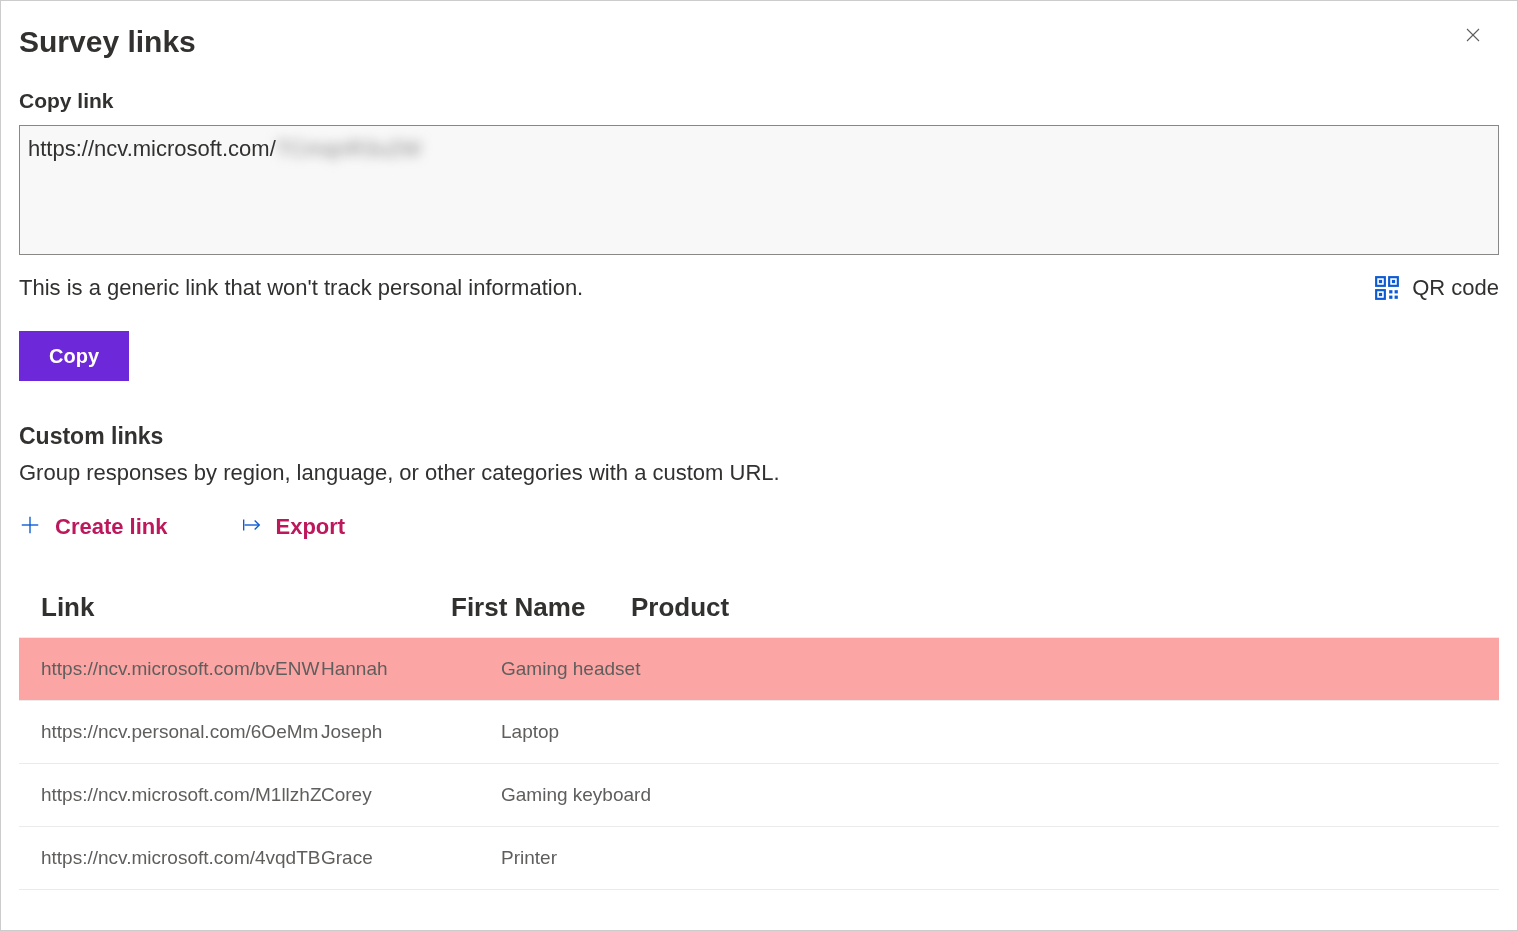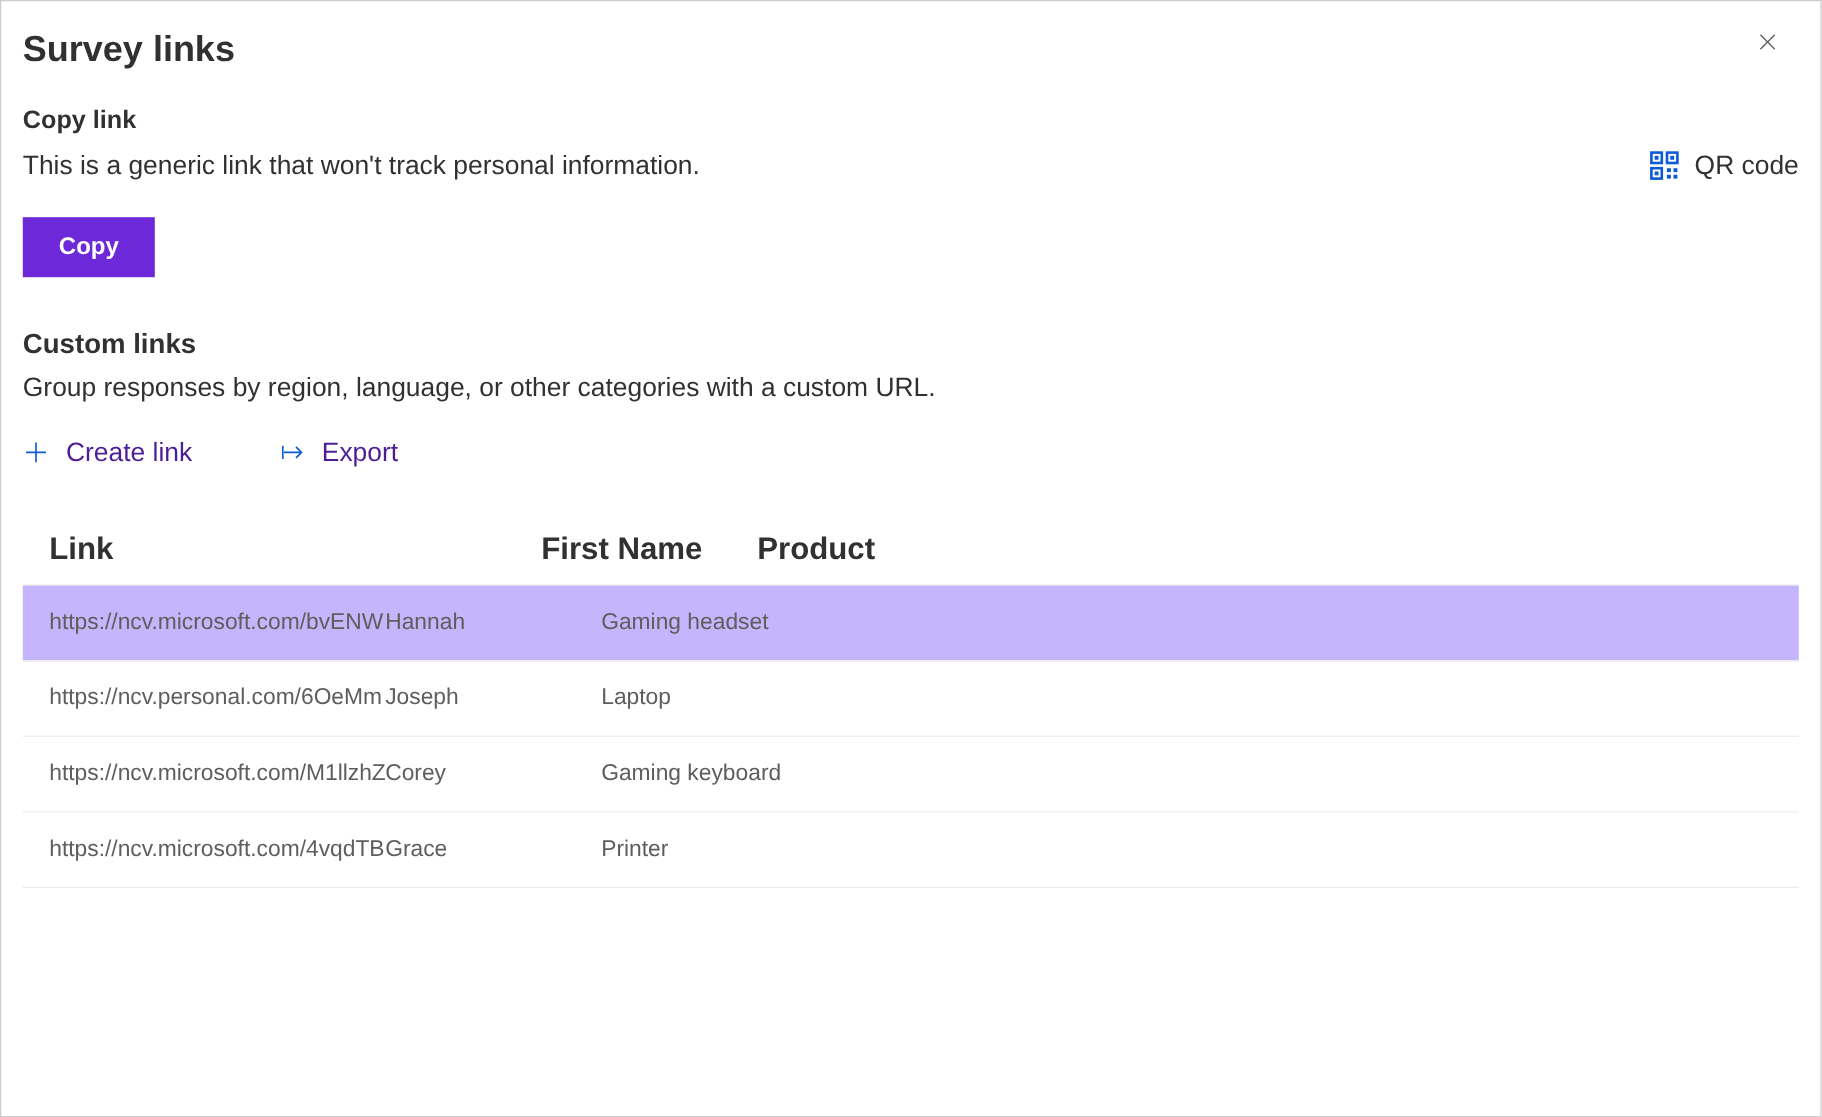--- a/index.html
+++ b/index.html
@@ -106,25 +106,25 @@
       color: #323130;
       margin-bottom: 28px;
     }
     .action-row {
       display: flex;
       gap: 72px;
       margin-bottom: 38px;
     }
     .action-link {
       display: flex;
-      align-items: center;
       gap: 14px;
       font-size: 22px;
-      color: #4c1d95;
-      cursor: pointer;
+      color: #be185d;
+      cursor: pointer;
+      font-weight: bold;
     }
     .action-link .act-icon {
       color: #0c5bd4;
       display: flex;
     }
     .action-link svg {
       width: 22px;
       height: 22px;
     }
     .table {
@@ -146,21 +146,21 @@
       display: flex;
       flex-direction: column;
     }
     .tr {
       display: flex;
       padding: 20px 22px;
       border-bottom: 1px solid #edebe9;
       align-items: center;
     }
     .tr.hover {
-      background: #c4b5fd;
+      background: #fca5a5;
     }
     .td {
       font-size: 19px;
       color: #605e5c;
     }
     .td.link-cell {
       white-space: nowrap;
       overflow: hidden;
       text-overflow: clip;
       max-width: 280px;
@@ -178,20 +178,23 @@
     <svg viewBox="0 0 24 24" fill="none" stroke="currentColor" stroke-width="1.5">
       <line x1="4" y1="4" x2="20" y2="20"></line>
       <line x1="20" y1="4" x2="4" y2="20"></line>
     </svg>
   </div>
 
   <h1 class="title">Survey links</h1>
 
   <div class="section-label">Copy link</div>
 
+  <div class="link-box">
+    <span>https://ncv.microsoft.com/</span><span class="blur-span">TCmqnR3u2W</span>
+  </div>
 
   <div class="link-row">
     <div class="generic-text">This is a generic link that won't track personal information.</div>
     <div class="qr-link">
       <span class="qr-icon">
         <svg viewBox="0 0 24 24" fill="currentColor">
           <rect x="2" y="2" width="8" height="8" fill="none" stroke="currentColor" stroke-width="2"></rect>
           <rect x="4.5" y="4.5" width="3" height="3"></rect>
           <rect x="14" y="2" width="8" height="8" fill="none" stroke="currentColor" stroke-width="2"></rect>
           <rect x="16.5" y="4.5" width="3" height="3"></rect>

